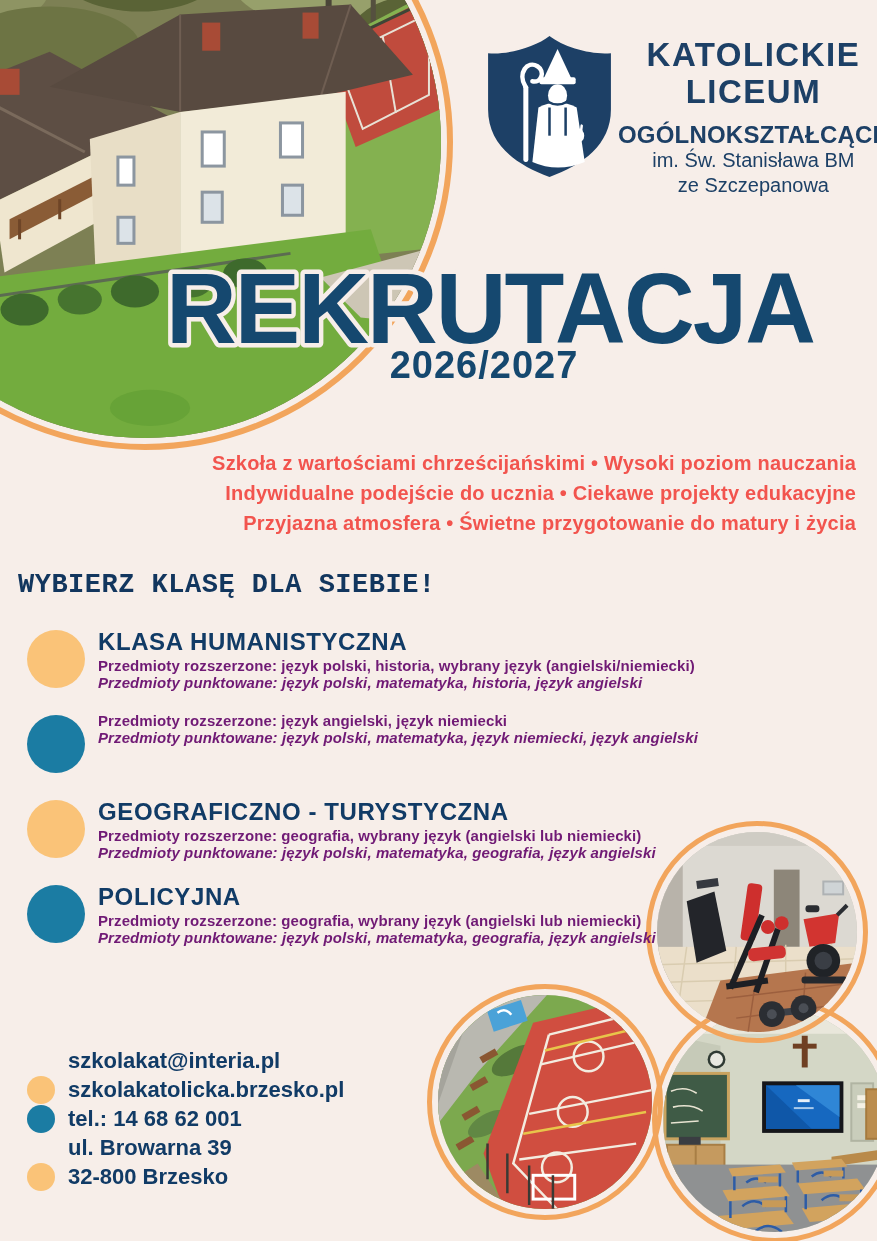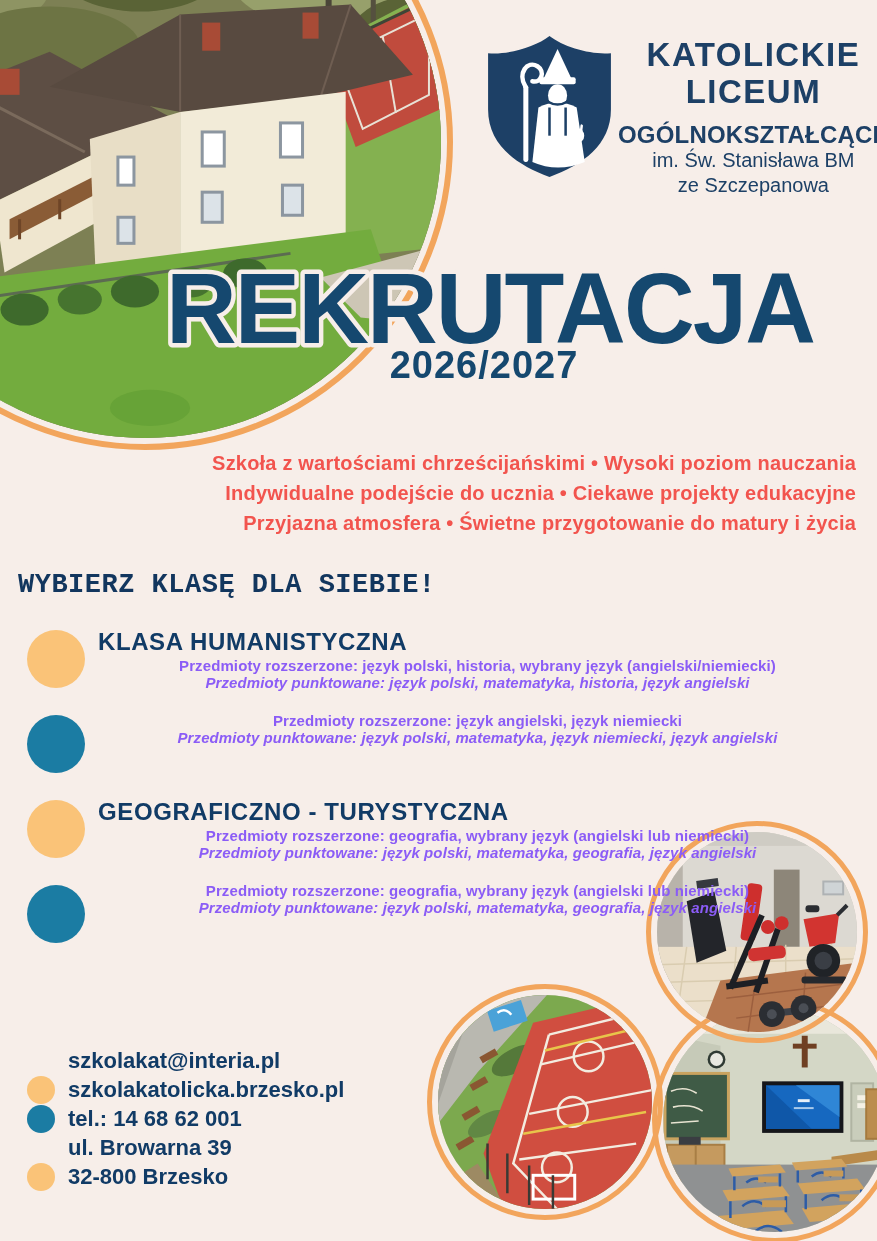--- a/index.html
+++ b/index.html
@@ -31,21 +31,21 @@
   .highlights{position:absolute;right:21px;top:448px;text-align:right;z-index:5;
     color:#F2544E;font-size:20px;font-weight:bold;line-height:30px;letter-spacing:0.2px;}
   
   .classes-heading{position:absolute;left:18px;top:570px;font-size:27px;font-weight:bold;
     letter-spacing:0.5px;color:#12365E;z-index:5;font-family:Liberation Mono, monospace;}
   .section{position:absolute;left:27px;width:830px;z-index:5;}
   .sec-1{top:627px;} .sec-2{top:712px;} .sec-3{top:797px;} .sec-4{top:882px;}
   .sec-circle{position:absolute;left:0;top:3px;width:58px;height:58px;border-radius:50%;}
   .sec-text{margin-left:71px;}
   .sec-title{font-size:24px;font-weight:bold;letter-spacing:0.6px;color:#113B66;line-height:30px;}
-  .sec-line{font-size:15px;font-weight:bold;color:#8b5cf6;line-height:17px;letter-spacing:0.1px;text-align:center;}
+  .sec-line{font-size:15px;font-weight:bold;color:#701a75;line-height:17px;letter-spacing:0.1px;}
   .sec-line.punkt{font-style:italic;}
   
   .contact{position:absolute;left:27px;top:1046px;z-index:5;}
   .contact-row{display:flex;align-items:center;height:29px;}
   .contact-dot{width:28px;height:28px;border-radius:50%;margin-right:13px;flex:0 0 28px;}
   .contact-text{font-size:22px;font-weight:bold;color:#113B66;white-space:nowrap;}
 </style>
 </head>
 <body>
 
@@ -189,20 +189,21 @@
     <div class="sec-text">
       <div class="sec-title">GEOGRAFICZNO - TURYSTYCZNA</div>
       <div class="sec-line">Przedmioty rozszerzone: geografia, wybrany język (angielski lub niemiecki)</div>
       <div class="sec-line punkt">Przedmioty punktowane: język polski, matematyka, geografia, język angielski</div>
     </div>
   </div>
 
   <div class="section sec-4">
     <div class="sec-circle" style="background: rgb(27, 124, 163);"></div>
     <div class="sec-text">
+      <div class="sec-title">POLICYJNA</div>
       <div class="sec-line">Przedmioty rozszerzone: geografia, wybrany język (angielski lub niemiecki)</div>
       <div class="sec-line punkt">Przedmioty punktowane: język polski, matematyka, geografia, język angielski</div>
     </div>
   </div>
 
   <div class="contact">
     <div class="contact-row">
       <div class="contact-dot" style="visibility: hidden;"></div>
       <div class="contact-text">szkolakat@interia.pl</div>
     </div>

